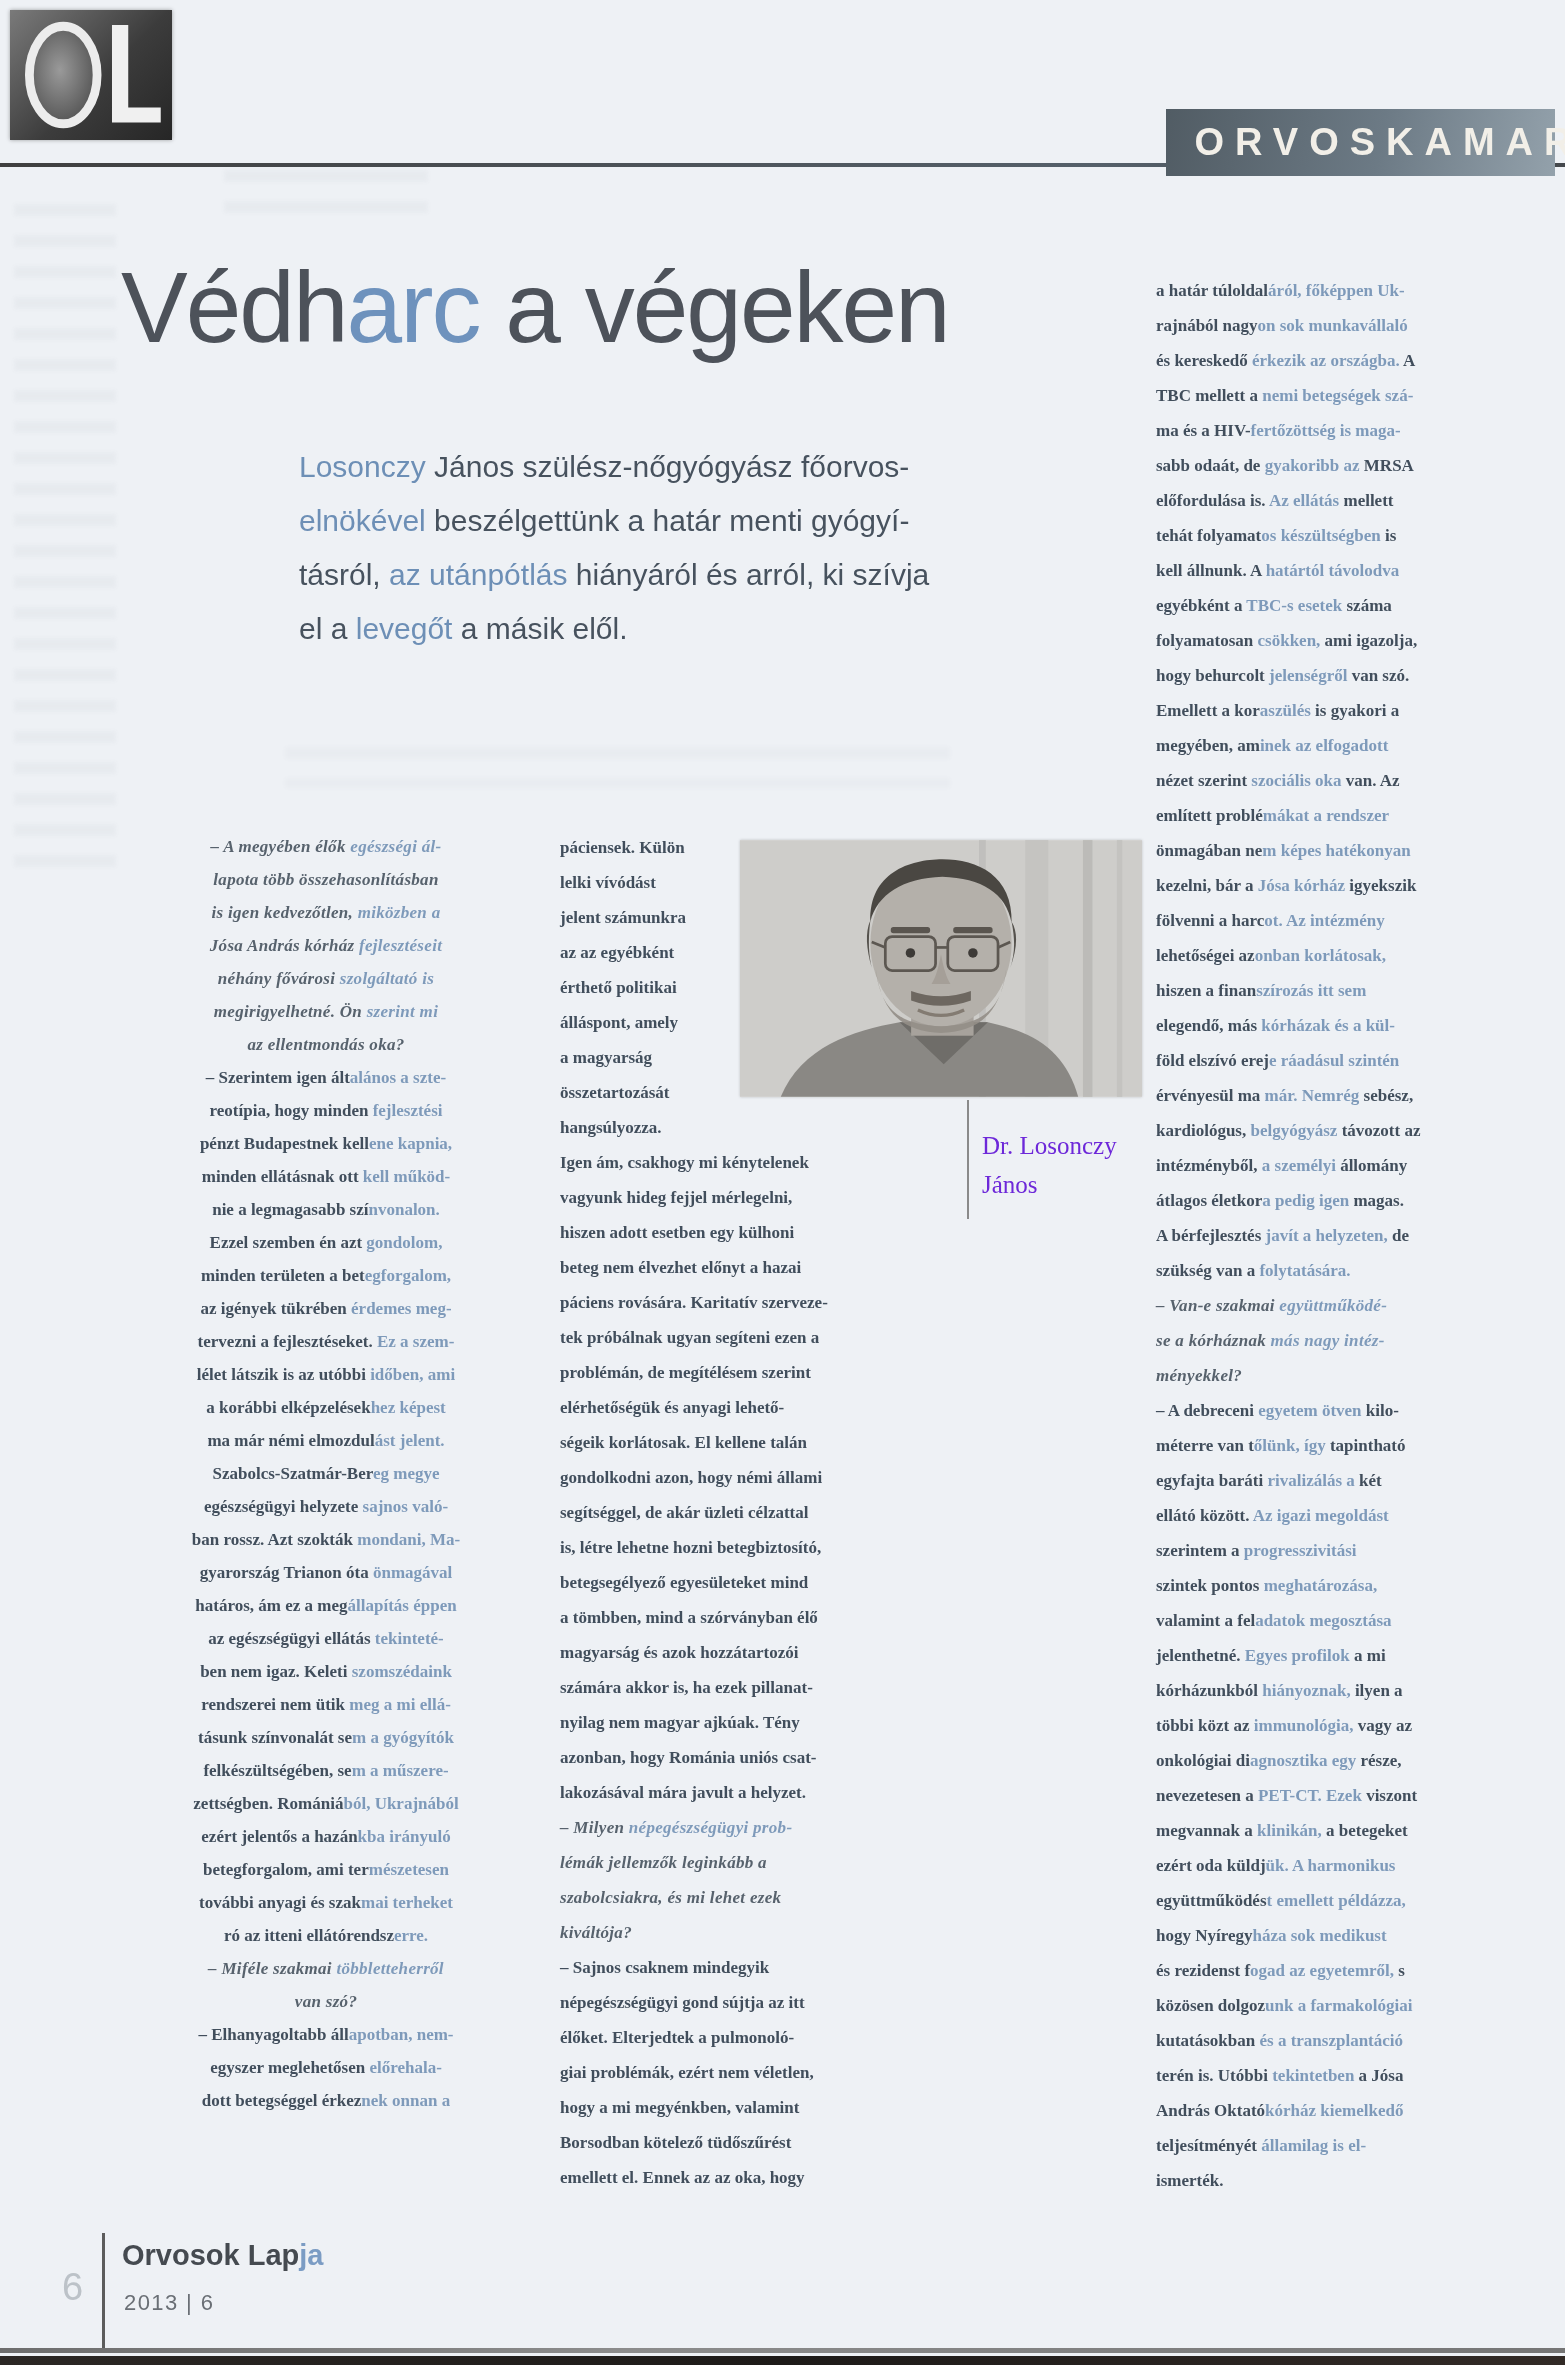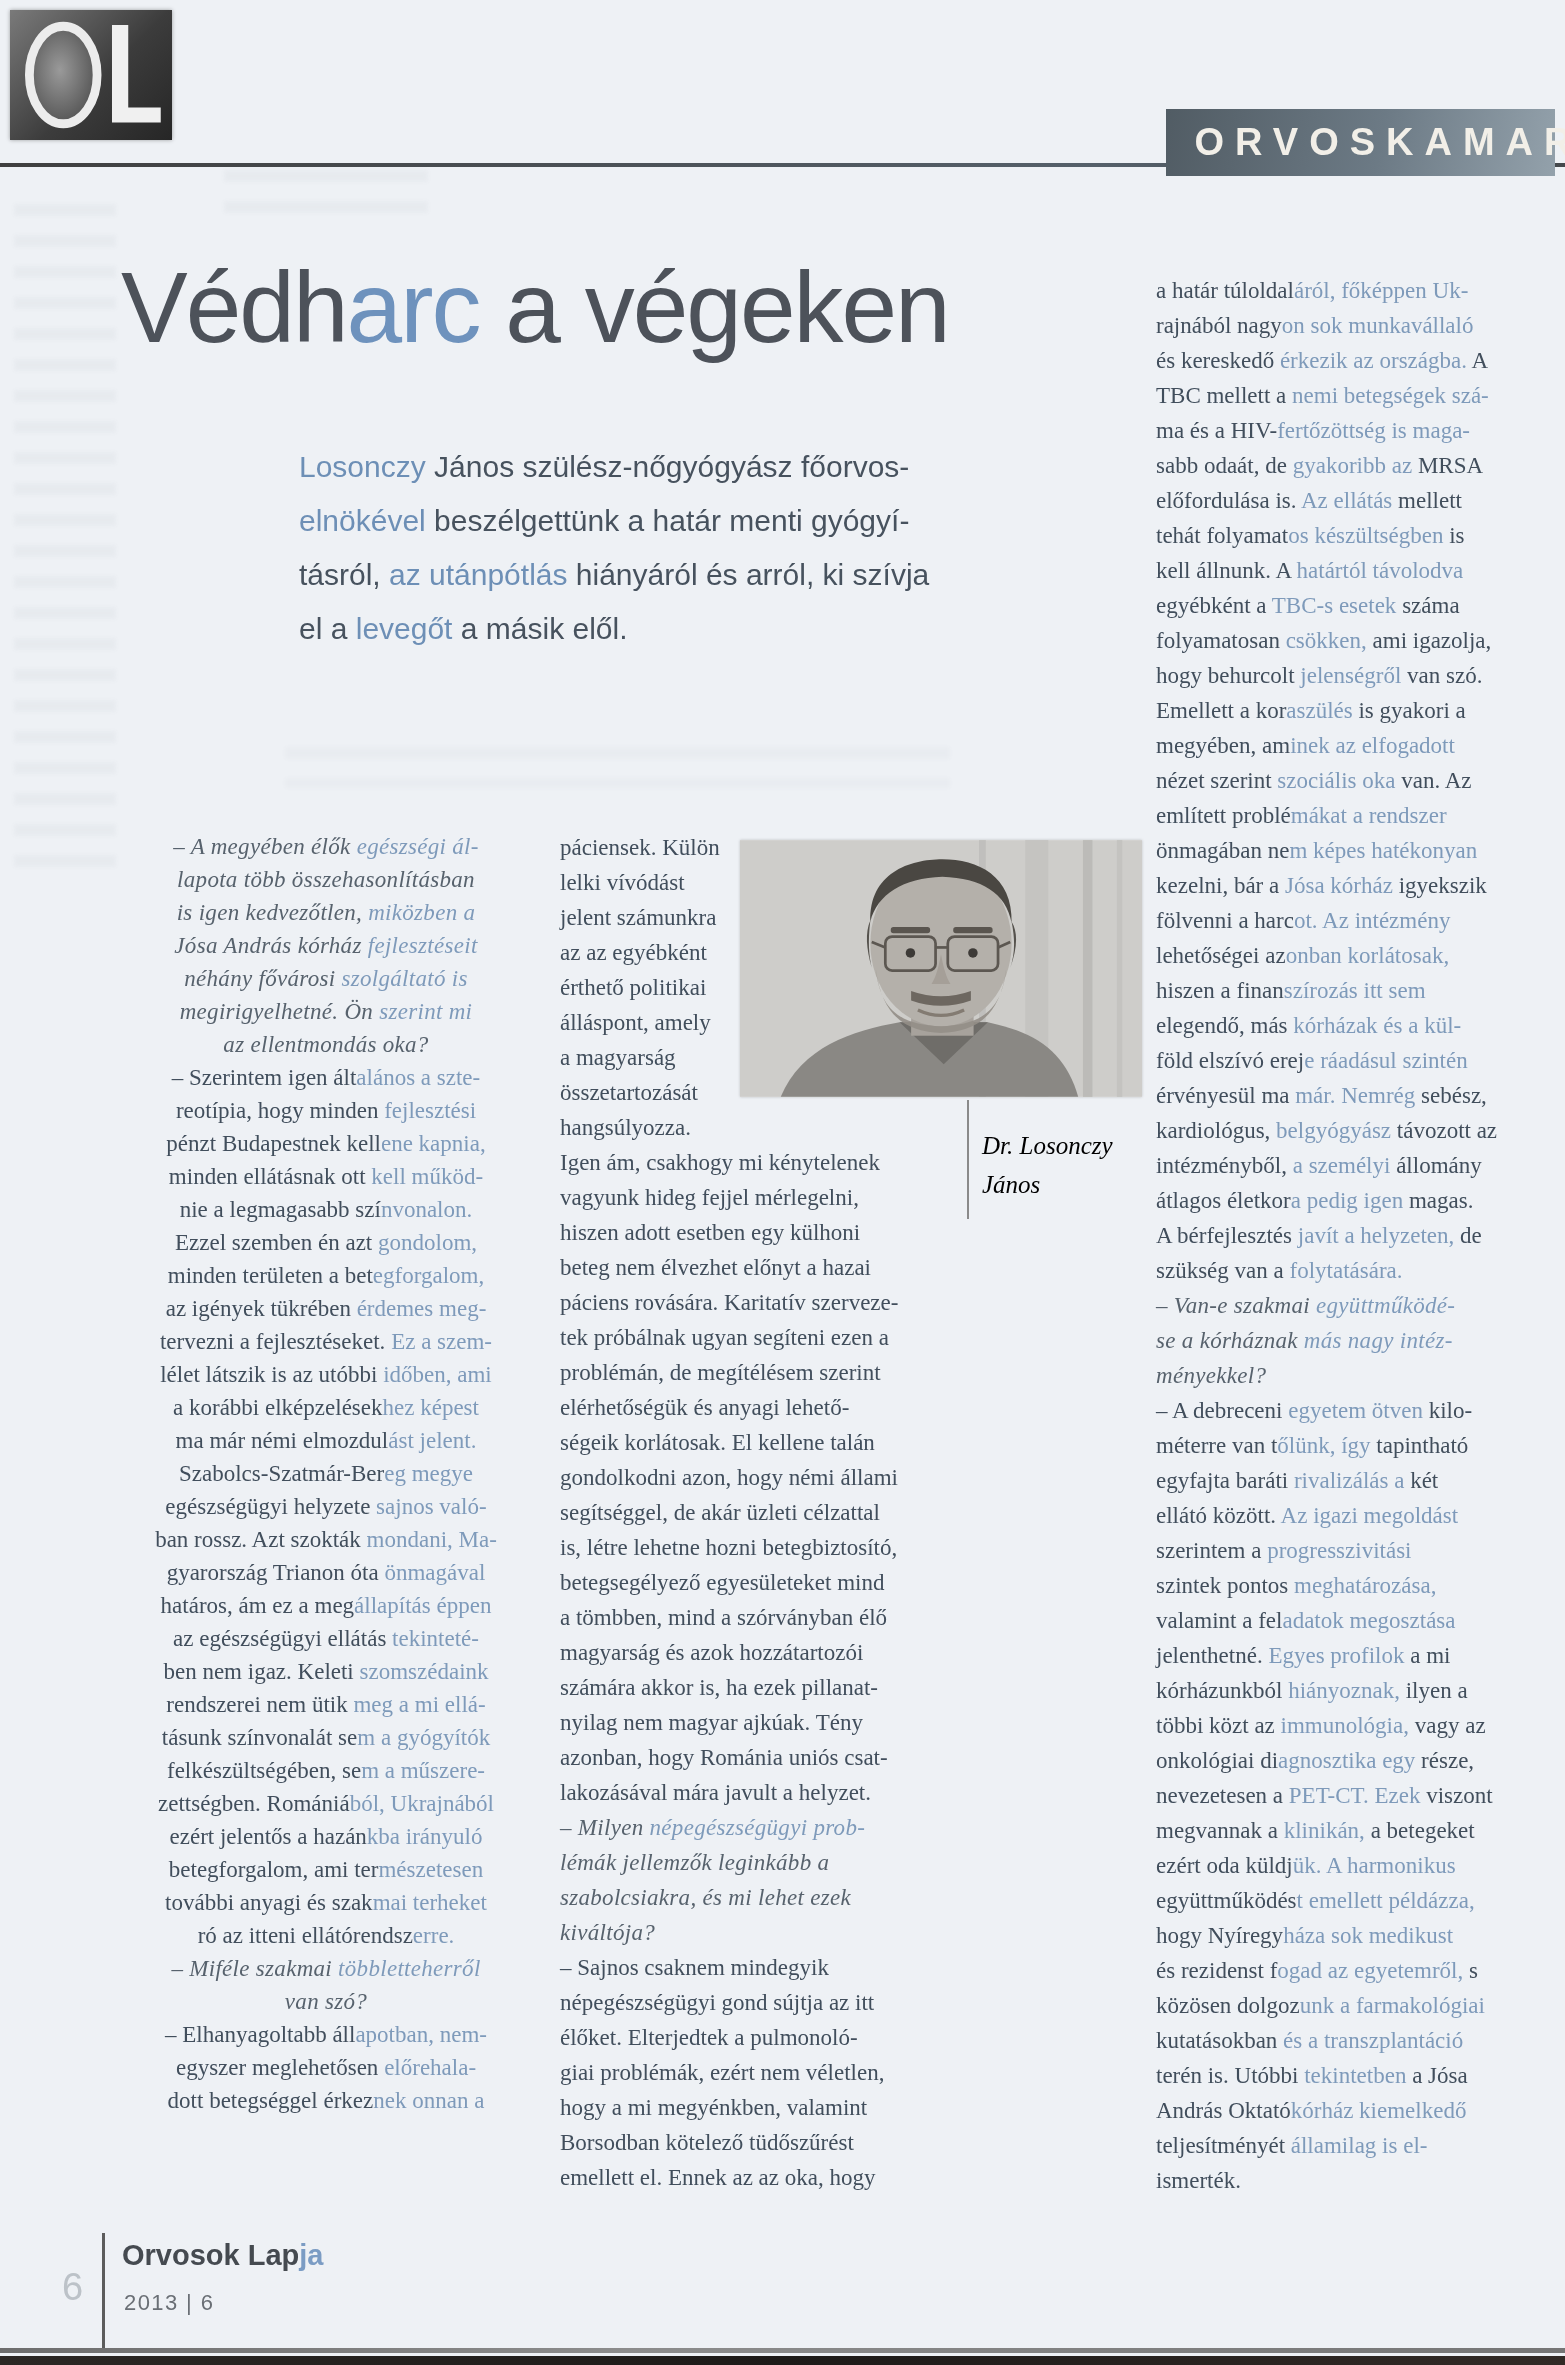--- a/index.html
+++ b/index.html
@@ -18,34 +18,34 @@
         box-sizing:border-box;}
   .title{position:absolute;left:121px;top:250px;margin:0;font-family:"Liberation Sans",sans-serif;
         font-weight:normal;font-size:100px;letter-spacing:-2px;color:#4d525a;white-space:nowrap;}
   .title .b{color:#6e92bd;}
   
   .intro{position:absolute;left:299px;top:440px;font-family:"Liberation Sans",sans-serif;
         font-size:30px;color:#47525e;}
   .intro .ln{height:54px;line-height:54px;}
   .intro .b{color:#6d8fb6;}
   
-  .col{position:absolute;font-size:23px;color:#414e5c;}
+  .col{position:absolute;font-size:17px;color:#414e5c;font-weight:bold;}
   .col .ln{white-space:nowrap;}
   .col1{left:136px;top:830px;width:380px;text-align:center;}  .col1 .ln{height:33px;line-height:33px;}
   .col2{left:560px;top:830px;width:421px;}  .col2 .ln{height:35px;line-height:35px;}
   .col3{left:1156px;top:273px;width:380px;}  .col3 .ln{height:35px;line-height:35px;}
   .b{color:#7e9aba;}
   .q{font-style:italic;color:#57626d;letter-spacing:0.3px;}
   .q .b{color:#7e9aba;}
   
   .photo{position:absolute;left:740px;top:840px;width:402px;height:257px;
         box-shadow:0 0 2.7px rgba(0,0,0,.2);}
   .caption-rule{position:absolute;left:967px;top:1100px;width:2px;height:119px;background:#8a8a8a;}
-  .caption{position:absolute;left:982px;top:1126px;font-style:italic;font-size:25px;
-        line-height:39px;color:#000000;}
+  .caption{position:absolute;left:982px;top:1126px;font-size:25px;
+        line-height:39px;color:#6d28d9;}
   
   .page-num{position:absolute;left:62px;top:2266px;font-family:"Liberation Sans",sans-serif;
         font-size:38px;color:#bcc2c8;}
   .footer-bar{position:absolute;left:102px;top:2233px;width:3.4px;height:117px;background:#5c5c5c;}
   .footer-title{position:absolute;left:122px;top:2239px;font-family:"Liberation Sans",sans-serif;
         font-weight:bold;font-size:29px;color:#454a50;white-space:nowrap;text-align:right;}
   .footer-title .b{color:#7b9cc4;}
   .footer-issue{position:absolute;left:124px;top:2290px;font-family:"Liberation Sans",sans-serif;
         font-size:22px;color:#6a6f75;letter-spacing:1.4px;}
   .scan-rule{position:absolute;left:0;top:2348px;width:1566px;height:5.4px;

